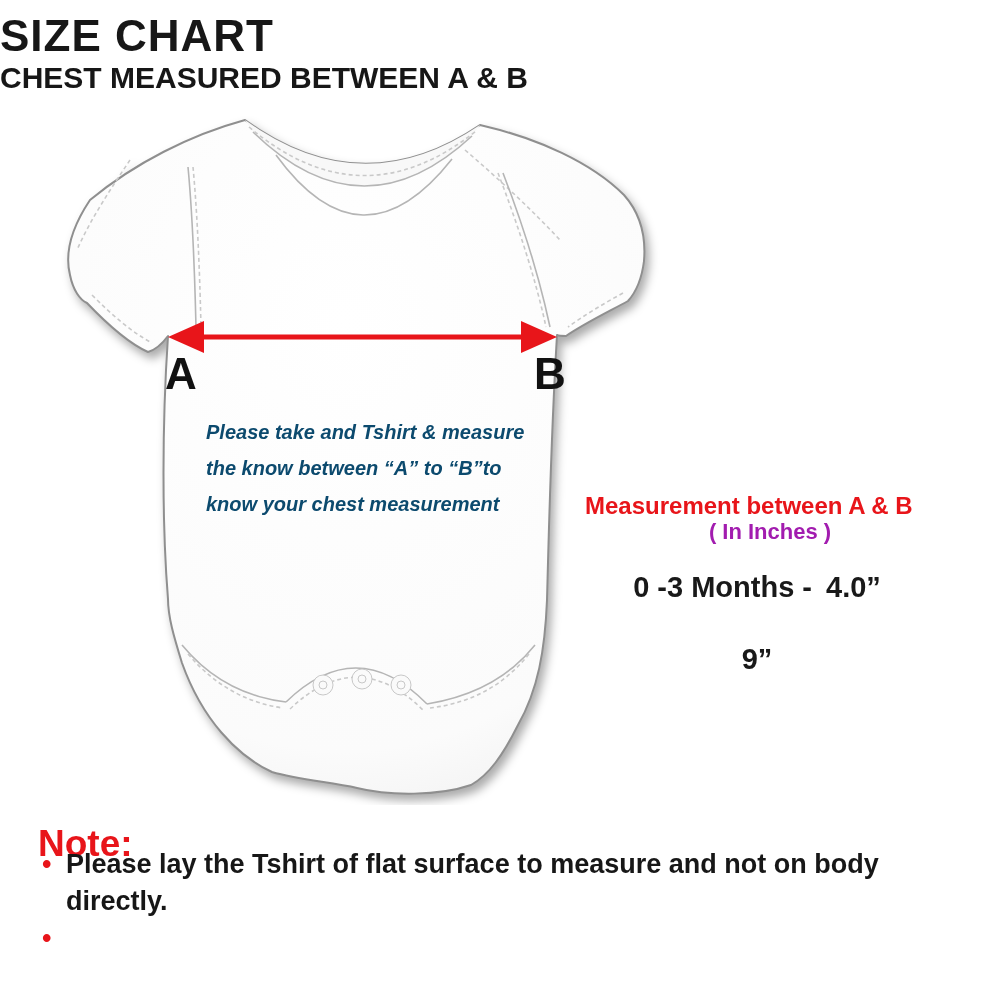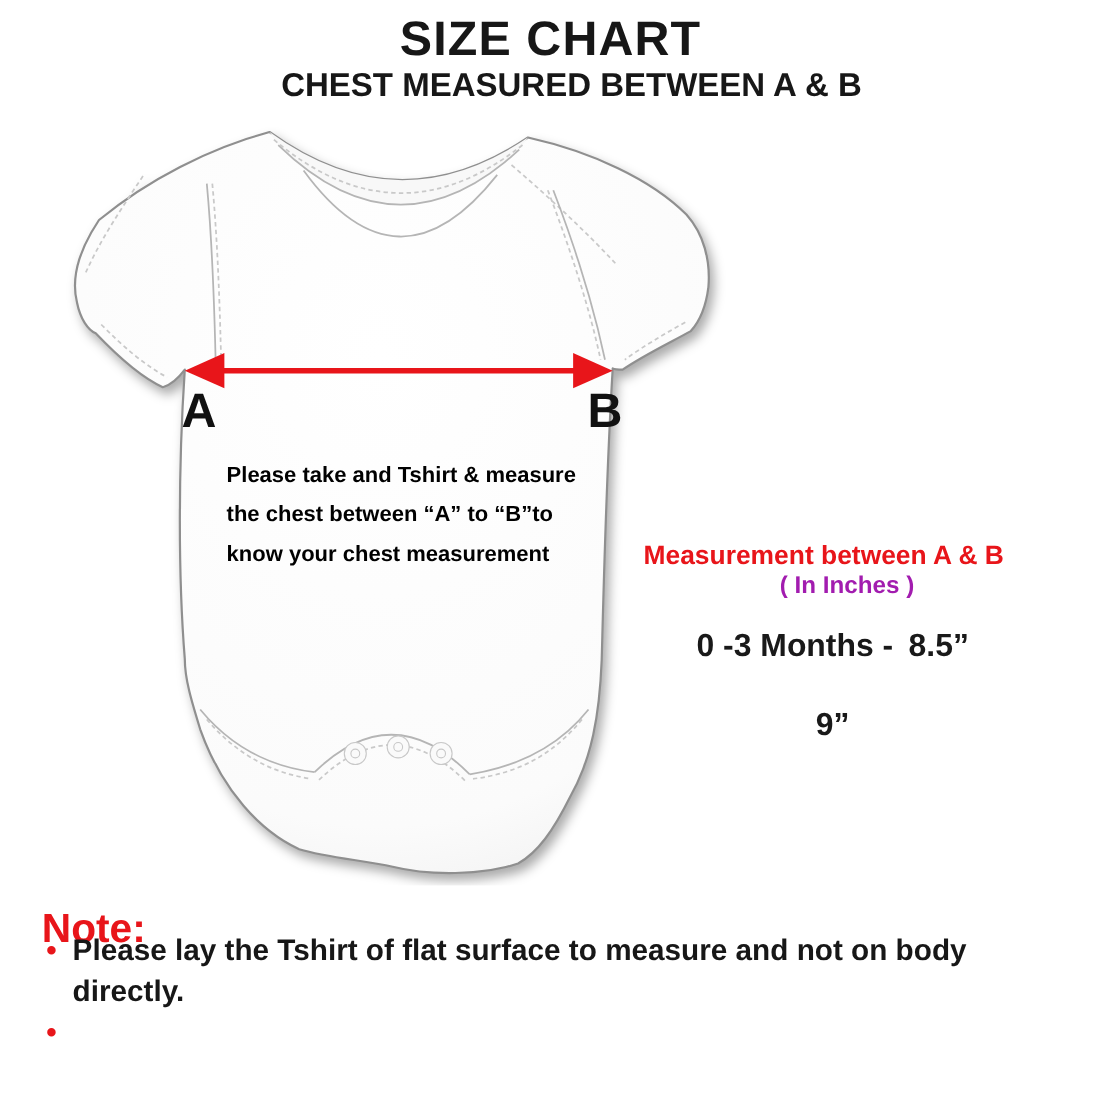--- a/index.html
+++ b/index.html
@@ -2,38 +2,38 @@
 <html><head>
 <meta charset="utf-8">
 <style>
   html,body { margin:0; padding:0; background:#ffffff; }
   .canvas {
     position:relative; width:1001px; height:1001px; background:#ffffff;
     font-family:"Liberation Sans", sans-serif; color:#1c1c1c; overflow:hidden;
     --red:#e8151a;
   }
   .title {
-    position:absolute; top:12px; left:0; right:0; text-align:center;
+    position:absolute; top:12px; left:0; right:0; 
     font-size:44px; font-weight:700; line-height:48px; letter-spacing:1px; color:#171717;
   }
   .subtitle {
-    position:absolute; top:61px; left:0; right:0; text-align:center;
-    font-size:30px; font-weight:700; line-height:34px; color:#171717;margin-left:38px;
+    position:absolute; top:61px; left:0; right:0; text-align:left;
+    font-size:30px; font-weight:700; line-height:34px; color:#171717;
   }
   .onesie { position:absolute; left:40px; top:105px; width:620px; height:700px; z-index:1; }
   .garment { filter:drop-shadow(4px 6px 5px rgba(0,0,0,0.33)); }
   .pt-label {
     position:absolute; width:44px; text-align:center; z-index:5;
     font-size:44px; font-weight:700; line-height:44px; color:#111;
   }
   #labelA { left:159px; top:352px; }
   #labelB { left:528px; top:352px; }
   .instructions {
     position:absolute; left:206px; top:414px; z-index:5;
-    font-size:20px; font-weight:700; line-height:36px; color:#000000;
+    font-size:20px; font-weight:700; line-height:36px; color:#0c4a6e;font-style:italic;
   }
   .tbl-heading {
     position:absolute; top:492px; left:585px; width:390px; text-align:left;
     font-size:24px; font-weight:700; line-height:27px; color:var(--red); white-space:nowrap;
   }
   .tbl-sub {
     position:absolute; top:519px; left:580px; width:380px; text-align:center;
     font-size:22px; font-weight:700; line-height:26px; color:#a21caf;
   }
   .size-rows {
@@ -138,31 +138,31 @@
         <polygon points="517,232 481,216 481,248" fill="#e8151a"></polygon>
       </g>
     </svg>
   </div>
 
   <div class="pt-label" id="labelA">A</div>
   <div class="pt-label" id="labelB">B</div>
 
   <div class="instructions">
     <div>Please take and Tshirt &amp; measure</div>
-    <div>the chest between “A” to “B”to</div>
+    <div>the know between “A” to “B”to</div>
     <div>know your chest measurement</div>
   </div>
 
   <div class="tbl-heading">Measurement between A &amp; B</div>
   <div class="tbl-sub">( In Inches )</div>
 
   <div class="size-rows">
     <div class="size-row">
       <span>0 -3 Months -</span>
-      <span>8.5”</span>
+      <span>4.0”</span>
     </div>
     <div class="size-row">
       <span>9”</span>
     </div>
   </div>
 
   <div class="note-title">Note:</div>
 
   <div class="notes">
     <div class="note-item">

